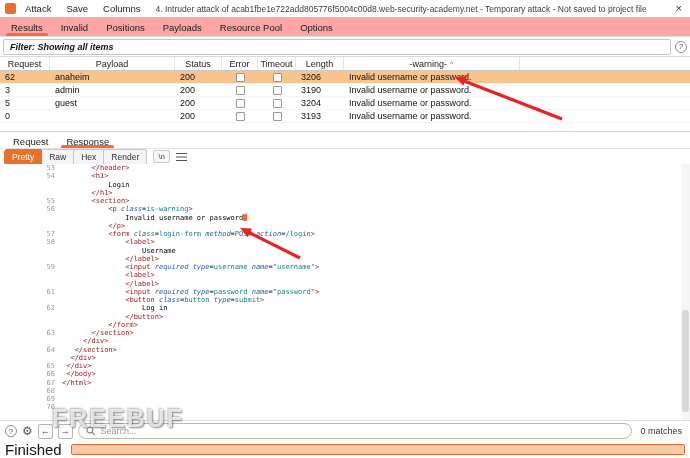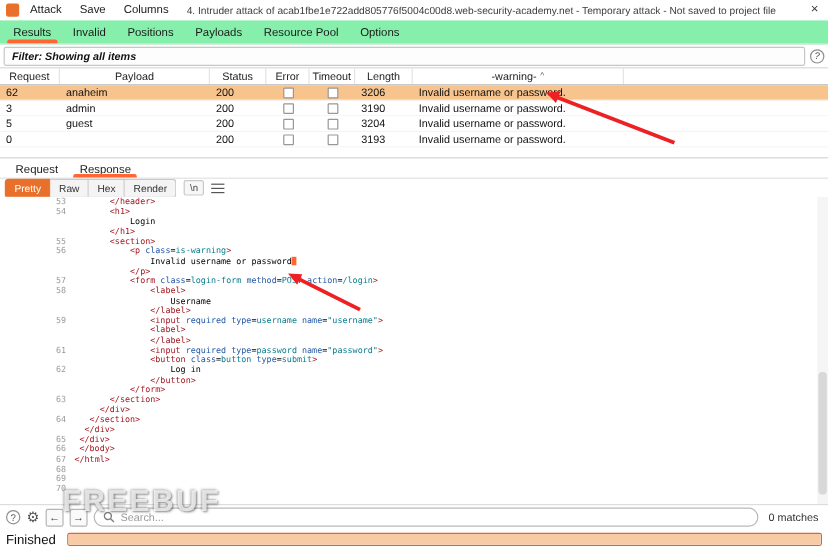--- a/index.html
+++ b/index.html
@@ -7,21 +7,21 @@
   body { font-family:"Liberation Sans",sans-serif; background:#fff; position:relative; overflow:hidden; color:#111; }
 
   
   .titlebar { height:17px; display:flex; align-items:center; padding:0 5px; background:#fff; }
   .app-icon { width:11px; height:11px; background:#e8702a; border-radius:2px; margin-right:9px; flex:none; }
   .menu { font-size:9.5px; color:#1a1a1a; margin-right:15px; cursor:default; }
   .window-title { font-size:8.5px; color:#3d3d3d; white-space:nowrap; overflow:hidden; flex:1; }
   .close-btn { font-size:11px; color:#333; padding:0 3px; line-height:11px; }
 
   
-  .tabbar { height:20px; display:flex; align-items:stretch; border-bottom:1px solid #dedede; padding-left:2px; background:#86efac; }
+  .tabbar { height:20px; display:flex; align-items:stretch; border-bottom:1px solid #dedede; padding-left:2px; background:#fca5a5; }
   .tab { font-size:9.5px; color:#1a1a1a; padding:5px 9px 0; position:relative; white-space:nowrap; }
   .tab.active::after { content:""; position:absolute; left:4px; right:4px; bottom:0; height:3px; background:#ff6633; border-radius:2px 2px 0 0; }
 
   
   .filterrow { height:20px; display:flex; align-items:center; padding:2px 3px; gap:4px; border-bottom:1px solid #d9d9d9;font-style:italic; }
   .filterbox { flex:1; height:16px; border:1px solid #c6c6c6; border-radius:2px; background:#fdfdfd; display:flex; align-items:center; padding:0 6px; font-size:9px; font-weight:bold; color:#111; }
   .help-circle { width:12px; height:12px; border:1px solid #8f8f8f; border-radius:50%; font-size:8px; color:#555; display:flex; align-items:center; justify-content:center; flex:none; }
 
   
   .trow { display:grid; grid-template-columns:50px 125px 47px 36px 38px 48px 176px 170px; height:13px; align-items:center; font-size:9px; }
@@ -49,39 +49,39 @@
   .vbtn.active { background:#e8702a; border-color:#e8702a; color:#fff; }
   .nlbtn { font-family:inherit; font-size:8px; height:13px; width:17px; border:1px solid #c9c9c9; background:#f7f7f7; color:#444; border-radius:2px; }
   .burger { width:11px; height:1.5px; background:#555; box-shadow:0 3.5px 0 #555, 0 7px 0 #555; margin-top:-6px; }
 
   
   .code { position:relative; height:256px; overflow:hidden; font-family:"DejaVu Sans Mono",monospace; font-size:7px; background:#fff; }
   .crow { display:flex; height:8.25px; align-items:center; }
   .gut { width:62px; flex:none; text-align:right; padding-right:7px; color:#9b9b9b; }
   .cline { white-space:pre; }
   .tk-g { color:#a31820; }
-  .tk-a { color:#2458a6; }
+  .tk-a { color:#2458a6;font-style:italic; }
   .tk-v { color:#0b7c8c; }
   .tk-t { color:#000; }
   .cursor { display:inline-block; width:4px; height:7px; background:#ff6633; vertical-align:-1px; }
   .vsb { position:absolute; top:0; right:0; width:9px; height:100%; background:#f5f5f5; }
   .vsb .thumb { position:absolute; left:1px; width:7px; top:57%; height:40%; background:#d8d8d8; border-radius:3px; }
 
   
   .searchbar { height:21px; display:flex; align-items:center; gap:5px; padding:0 5px; border-top:1px solid #ddd; }
   .gear { font-size:12px; color:#555; line-height:12px; }
   .nav-btn { width:15px; height:15px; border:1px solid #b5b5b5; border-radius:2px; display:flex; align-items:center; justify-content:center; font-size:9px; color:#444; background:#fafafa; flex:none; }
   .search-field { flex:1; height:16px; border:1px solid #b9b9b9; border-radius:8px; display:flex; align-items:center; padding:0 7px; gap:5px; background:#fff; }
   .search-field input { border:none; outline:none; width:100%; font-size:9px; color:#333; font-family:inherit; background:transparent; }
   .search-field input::placeholder { color:#9a9a9a; }
   .matches { font-size:9px; color:#333; padding:0 3px; white-space:nowrap; }
 
   
   .statusbar { height:17px; display:flex; align-items:center; gap:9px; padding:0 5px; }
-  .finished { font-size:11px; color:#111; flex:none;text-align:center; }
+  .finished { font-size:15px; color:#111; flex:none;text-align:center; }
   .progress { flex:1; height:11px; border:1px solid #e0662c; border-radius:2px; background:#fff; overflow:hidden; }
   .progress .fill { height:100%; width:100%; background:#f7cba6; }
 
   
   .annotations { position:absolute; left:0; top:0; width:690px; height:458px; pointer-events:none; z-index:40; }
   .watermark { position:absolute; left:52px; top:404px; z-index:45; font-size:25px; font-weight:bold; letter-spacing:2px; color:rgba(255,255,255,0.75); text-shadow:1px 1px 2px rgba(70,70,70,0.65), -1px -1px 2px rgba(70,70,70,0.35); pointer-events:none; }
 </style>
 </head>
 <body>
 

